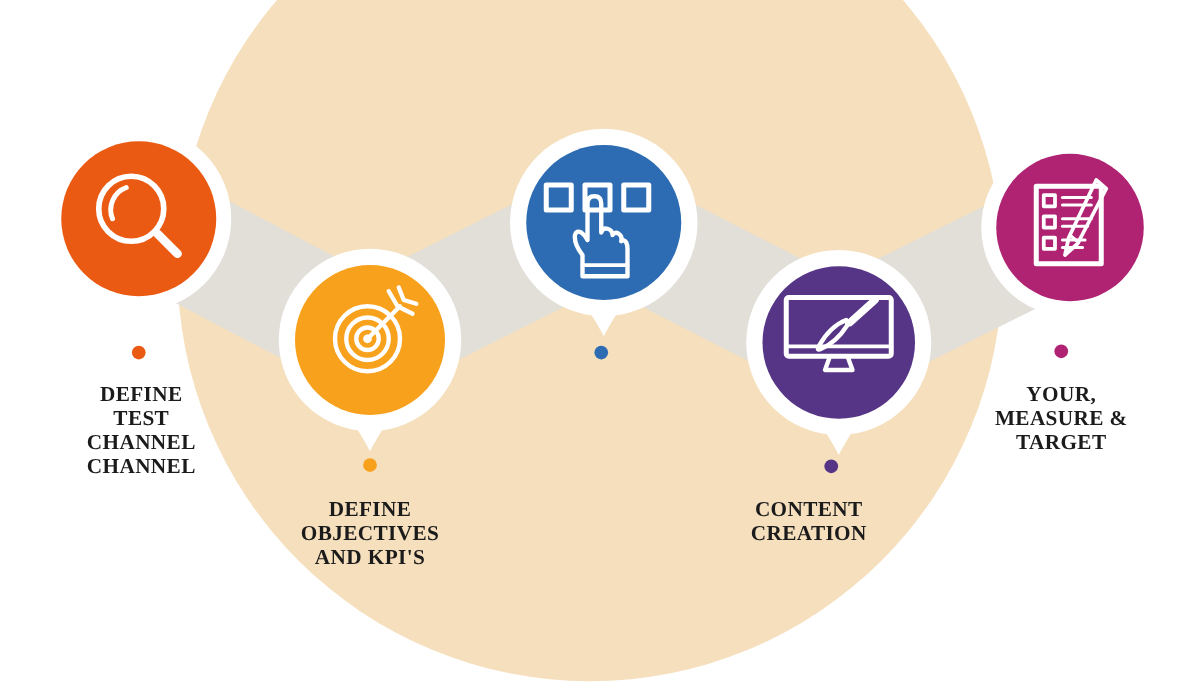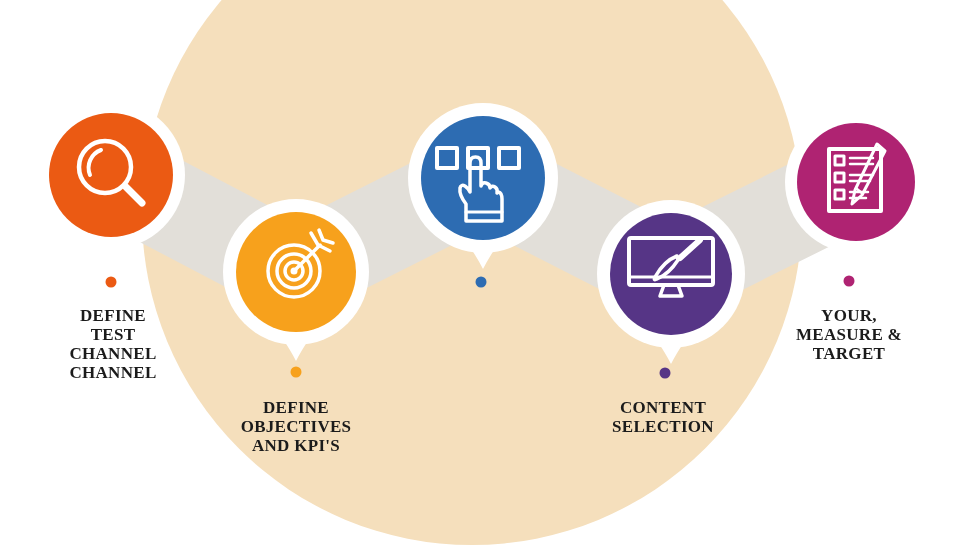--- a/index.html
+++ b/index.html
@@ -126,23 +126,23 @@
     <div>CHANNEL</div>
   </div>
 
   <div class="step-label" style="left:296px; top:398px;">
     <div>DEFINE</div>
     <div>OBJECTIVES</div>
     <div>AND KPI'S</div>
   </div>
 
 
-  <div class="step-label" style="left:663px; top:398px;">
+  <div class="step-label" style="left:647px; top:398px;">
     <div>CONTENT</div>
-    <div>SELECTION</div>
+    <div>CREATION</div>
   </div>
 
   <div class="step-label" style="left:849px; top:306px;">
     <div>YOUR,</div>
     <div>MEASURE &amp;</div>
     <div>TARGET</div>
   </div>
 
 </div>
 

